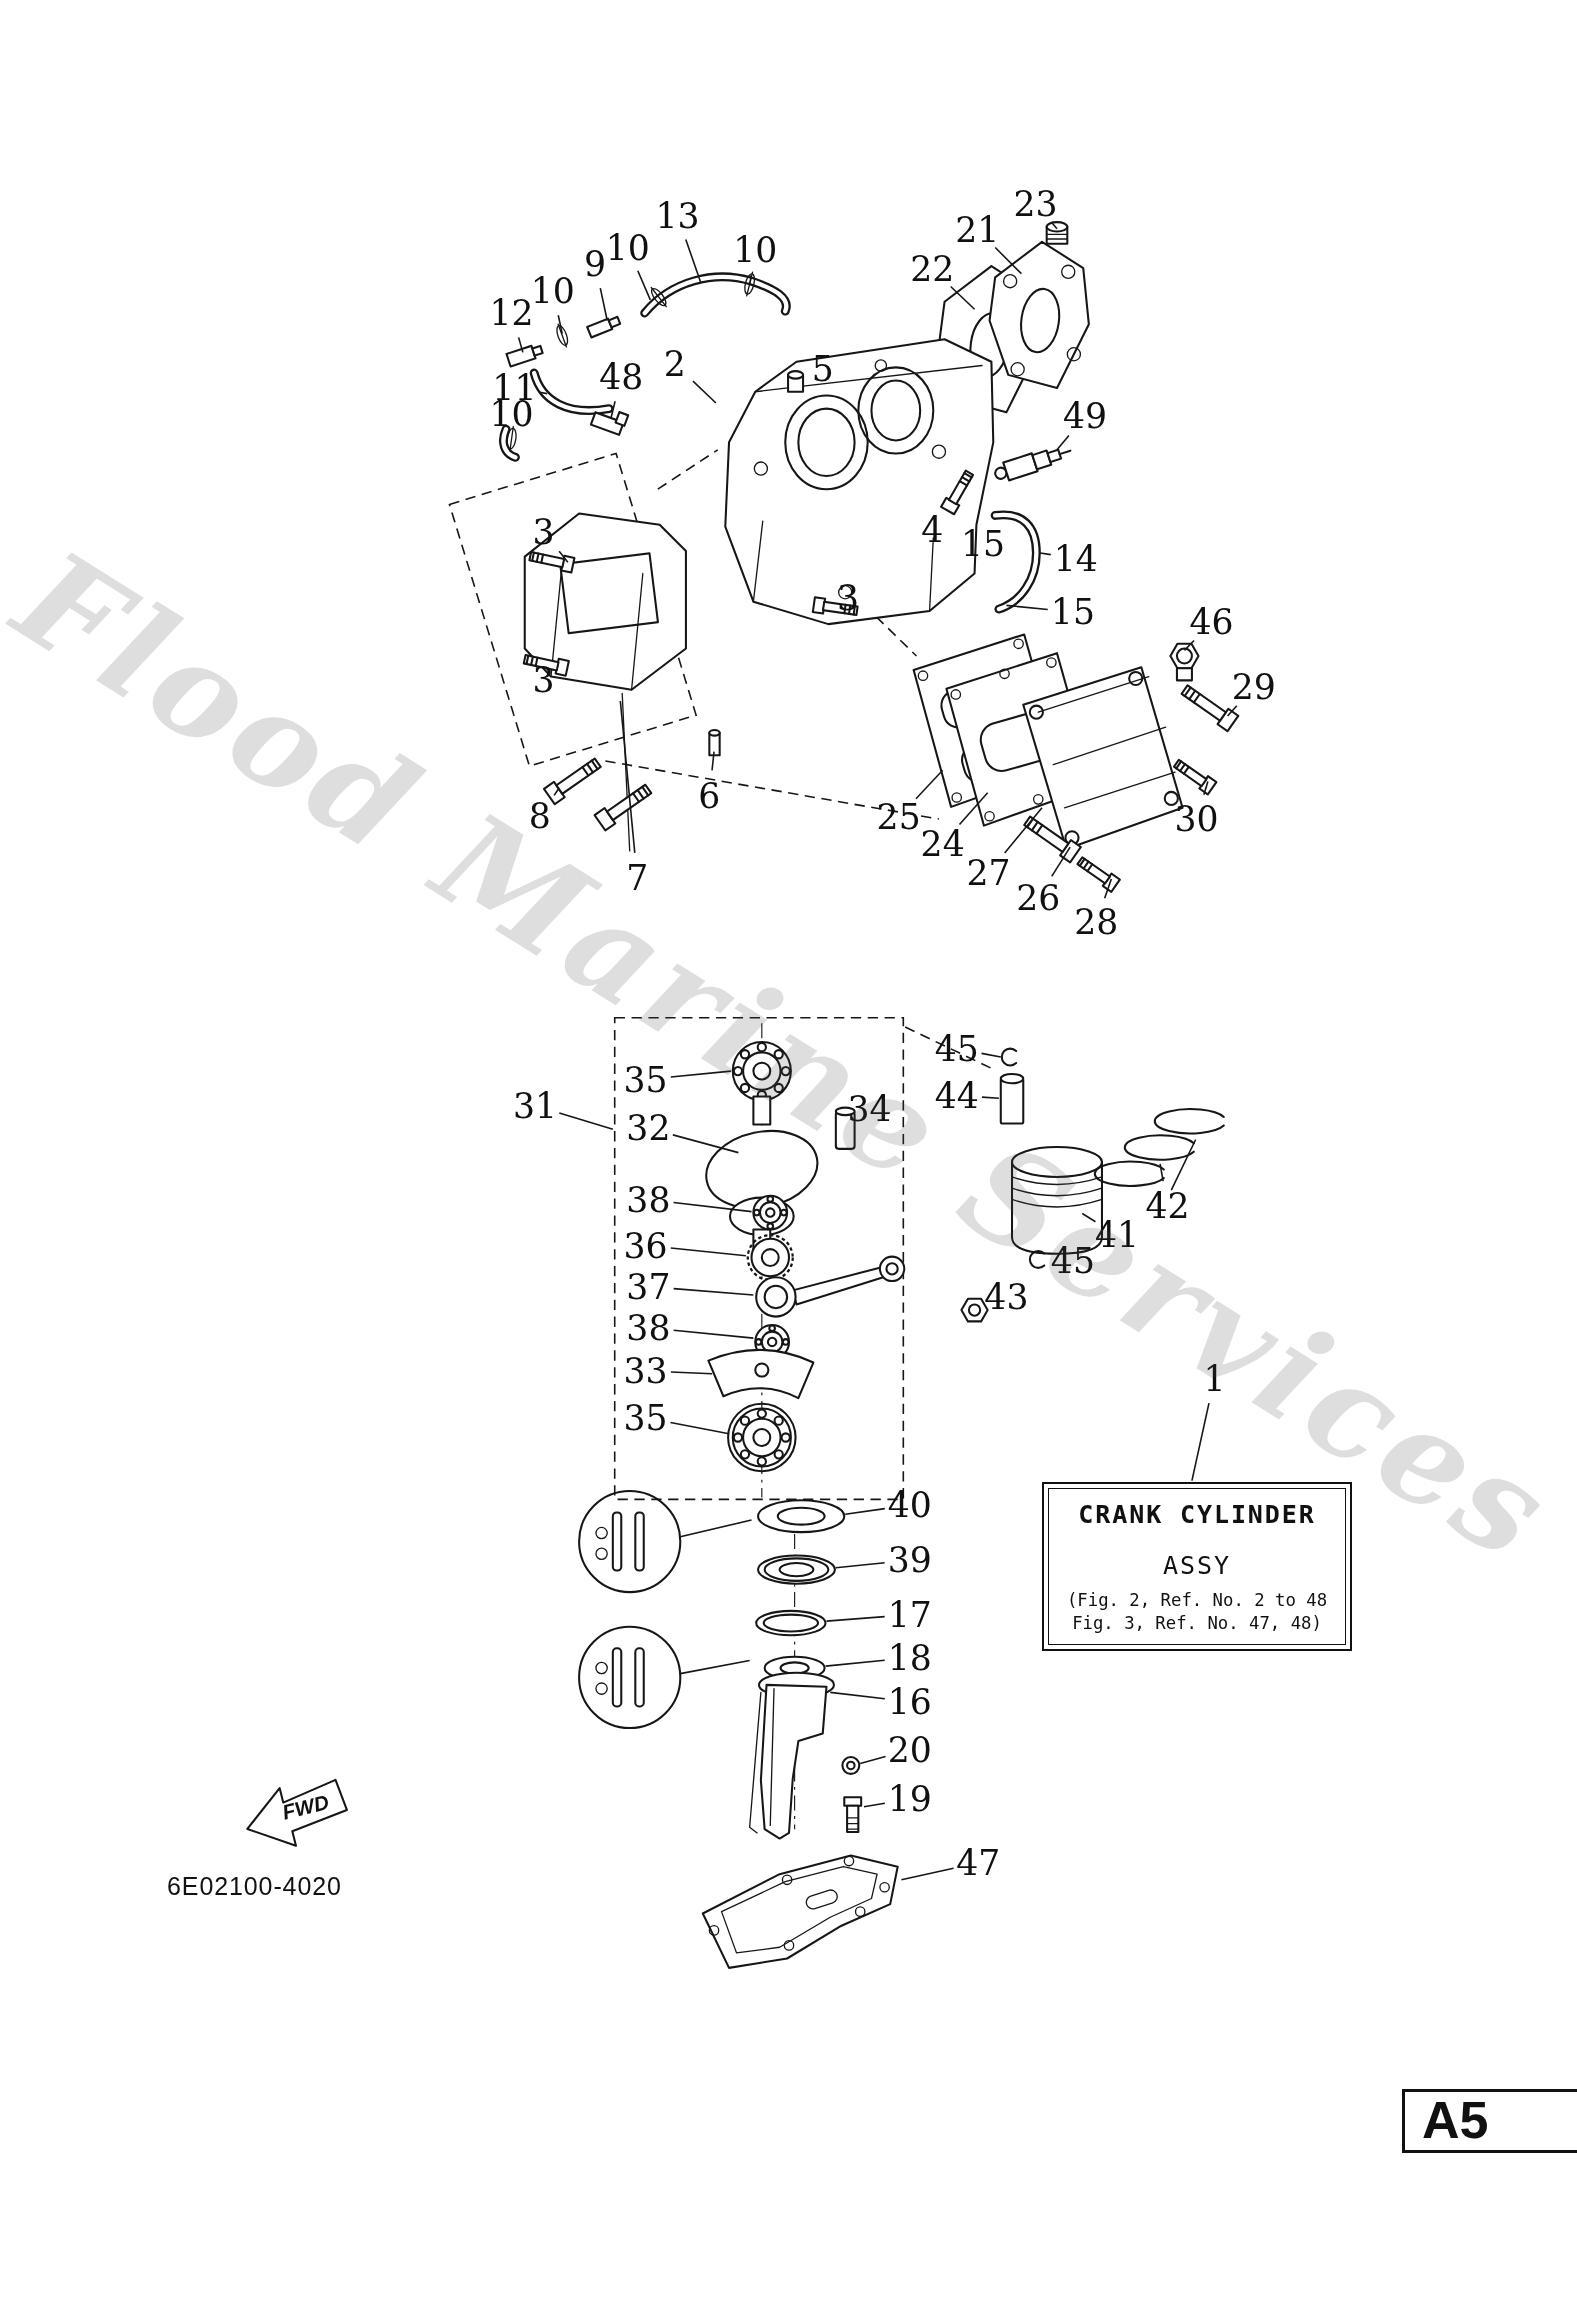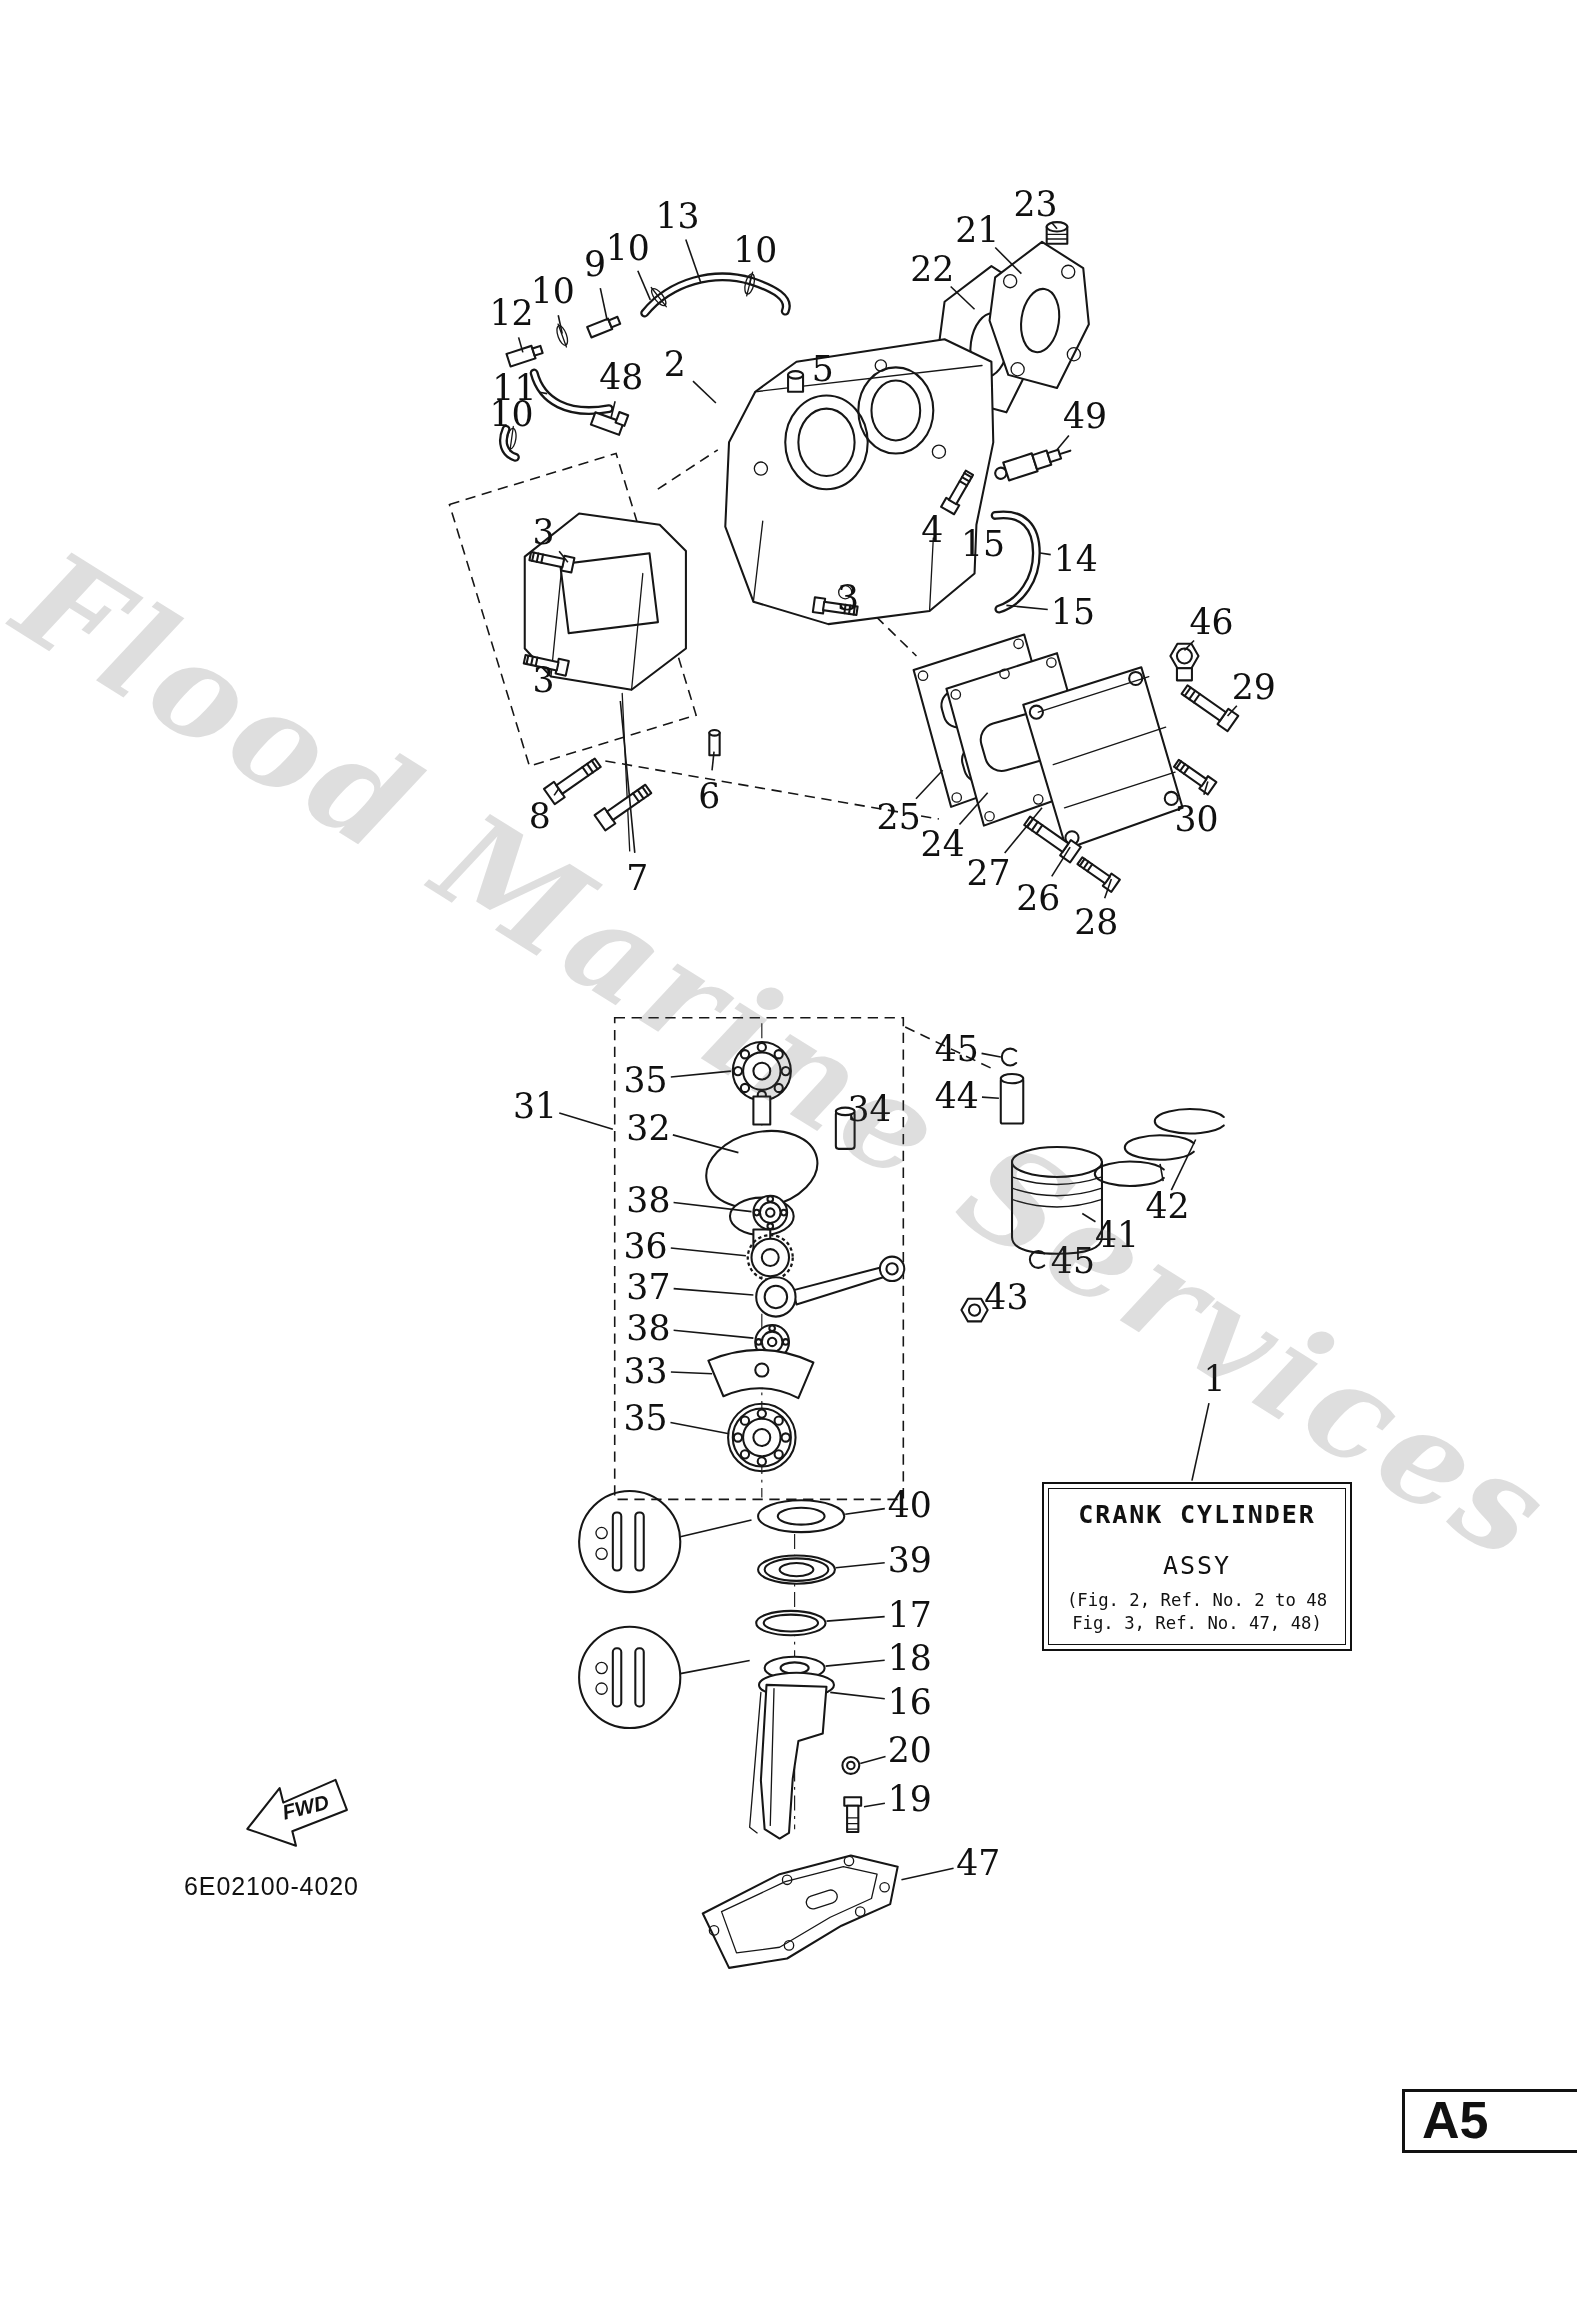--- a/index.html
+++ b/index.html
@@ -18,21 +18,21 @@
   .callout-num{font-family:"DejaVu Serif",serif;font-size:37px;fill:#101010;text-anchor:middle;}
   .leader{stroke:#161616;stroke-width:1.7;}
   .teeth{fill:none;stroke:#161616;stroke-width:2.4;stroke-dasharray:3.6 3;}
   .fwd-label{font-family:"Liberation Sans",sans-serif;font-weight:bold;font-style:italic;font-size:22px;text-anchor:middle;fill:#111;}
   #assembly-box{position:absolute;left:1042px;top:1482px;width:310px;z-index:4;border:2.8px solid #111;background:#fff;padding:3.7px;box-sizing:border-box;}
   #assembly-box .inner{border:1.9px solid #111;padding:11.2px 3.7px 11.2px;text-align:center;font-family:"DejaVu Sans Mono",monospace;color:#111;}
   #assembly-box .t1{font-size:25px;font-weight:bold;letter-spacing:1.9px;}
   #assembly-box .t2{font-size:25px;font-weight:normal;margin-top:22px;letter-spacing:1.9px;}
   #assembly-box .r{font-size:17.3px;font-weight:normal;margin-top:10px;}
   #assembly-box .r2{font-size:17.3px;font-weight:normal;margin-top:2.8px;}
-  #doc-code{position:absolute;left:184px;top:1872px;font-size:25px;color:#111;letter-spacing:0.9px;z-index:4;}
+  #doc-code{position:absolute;left:167px;top:1872px;font-size:25px;color:#111;letter-spacing:0.9px;z-index:4;}
   #page-tab{position:absolute;left:1402px;top:2089px;width:206px;height:64px;border:3.7px solid #111;z-index:4;background:#fff;box-sizing:border-box;}
   #page-tab .pl{font-weight:bold;font-size:52px;line-height:56px;padding-left:17px;color:#111;}
 </style>
 </head>
 <body>
 
 <svg class="diagram" width="1578" height="2324" viewBox="0 0 1684 2480">
   <defs>
     <g id="sym-bolt">
       <rect x="-7" y="-10" width="13" height="20"></rect>

